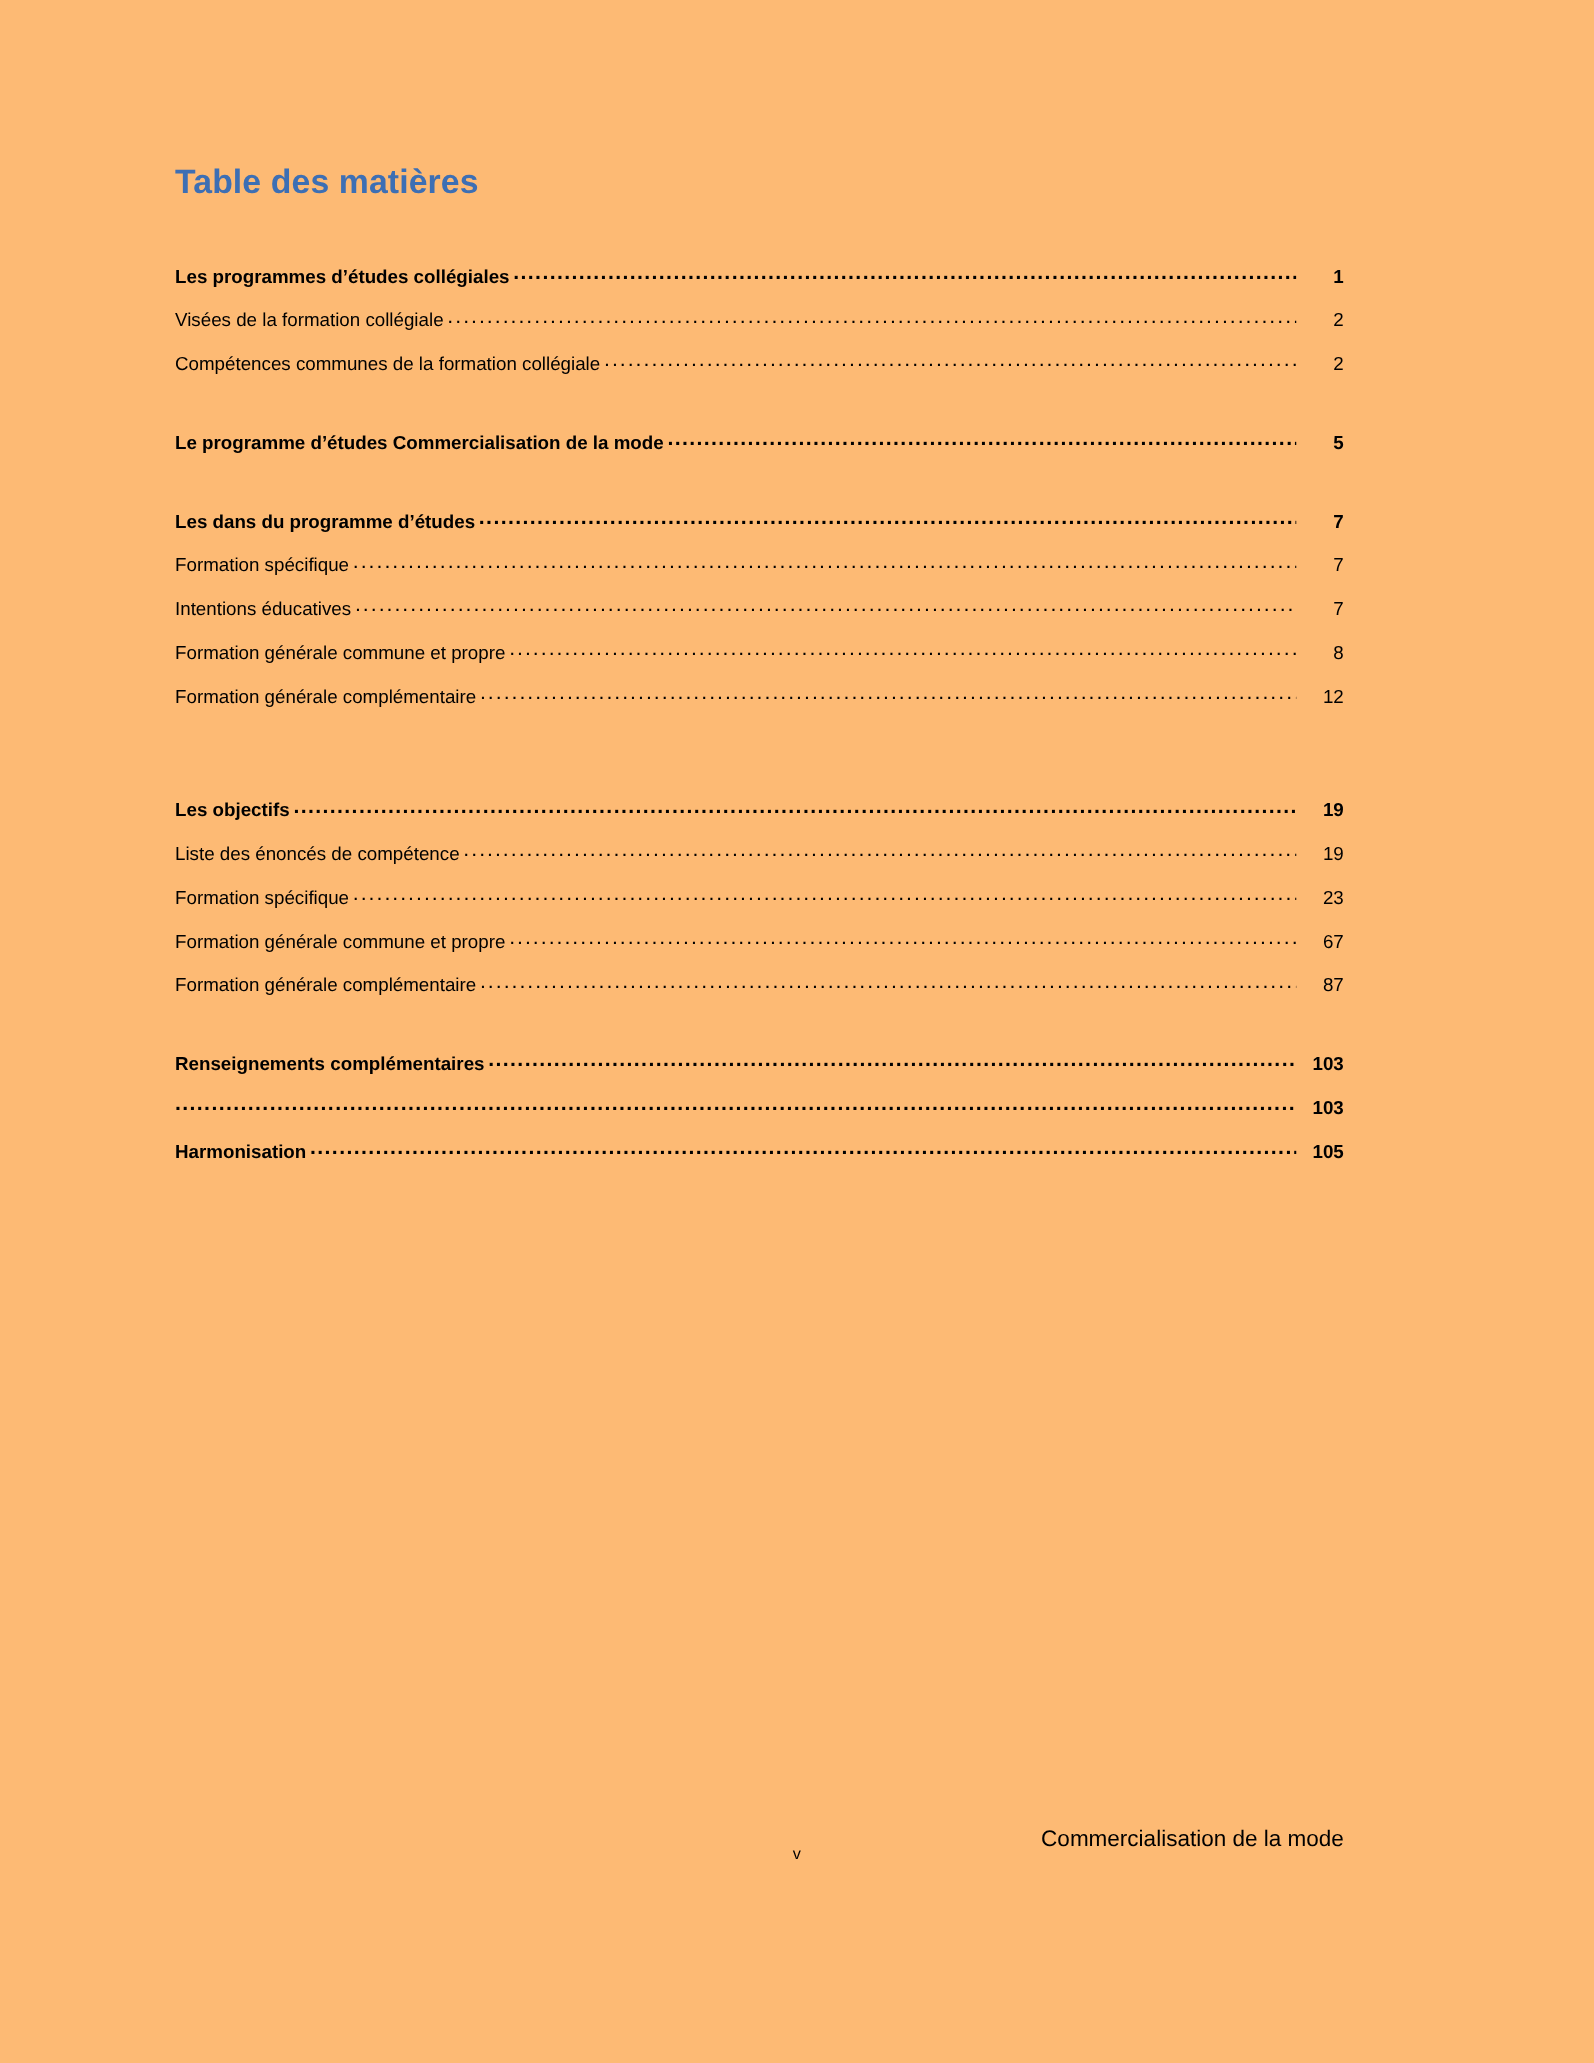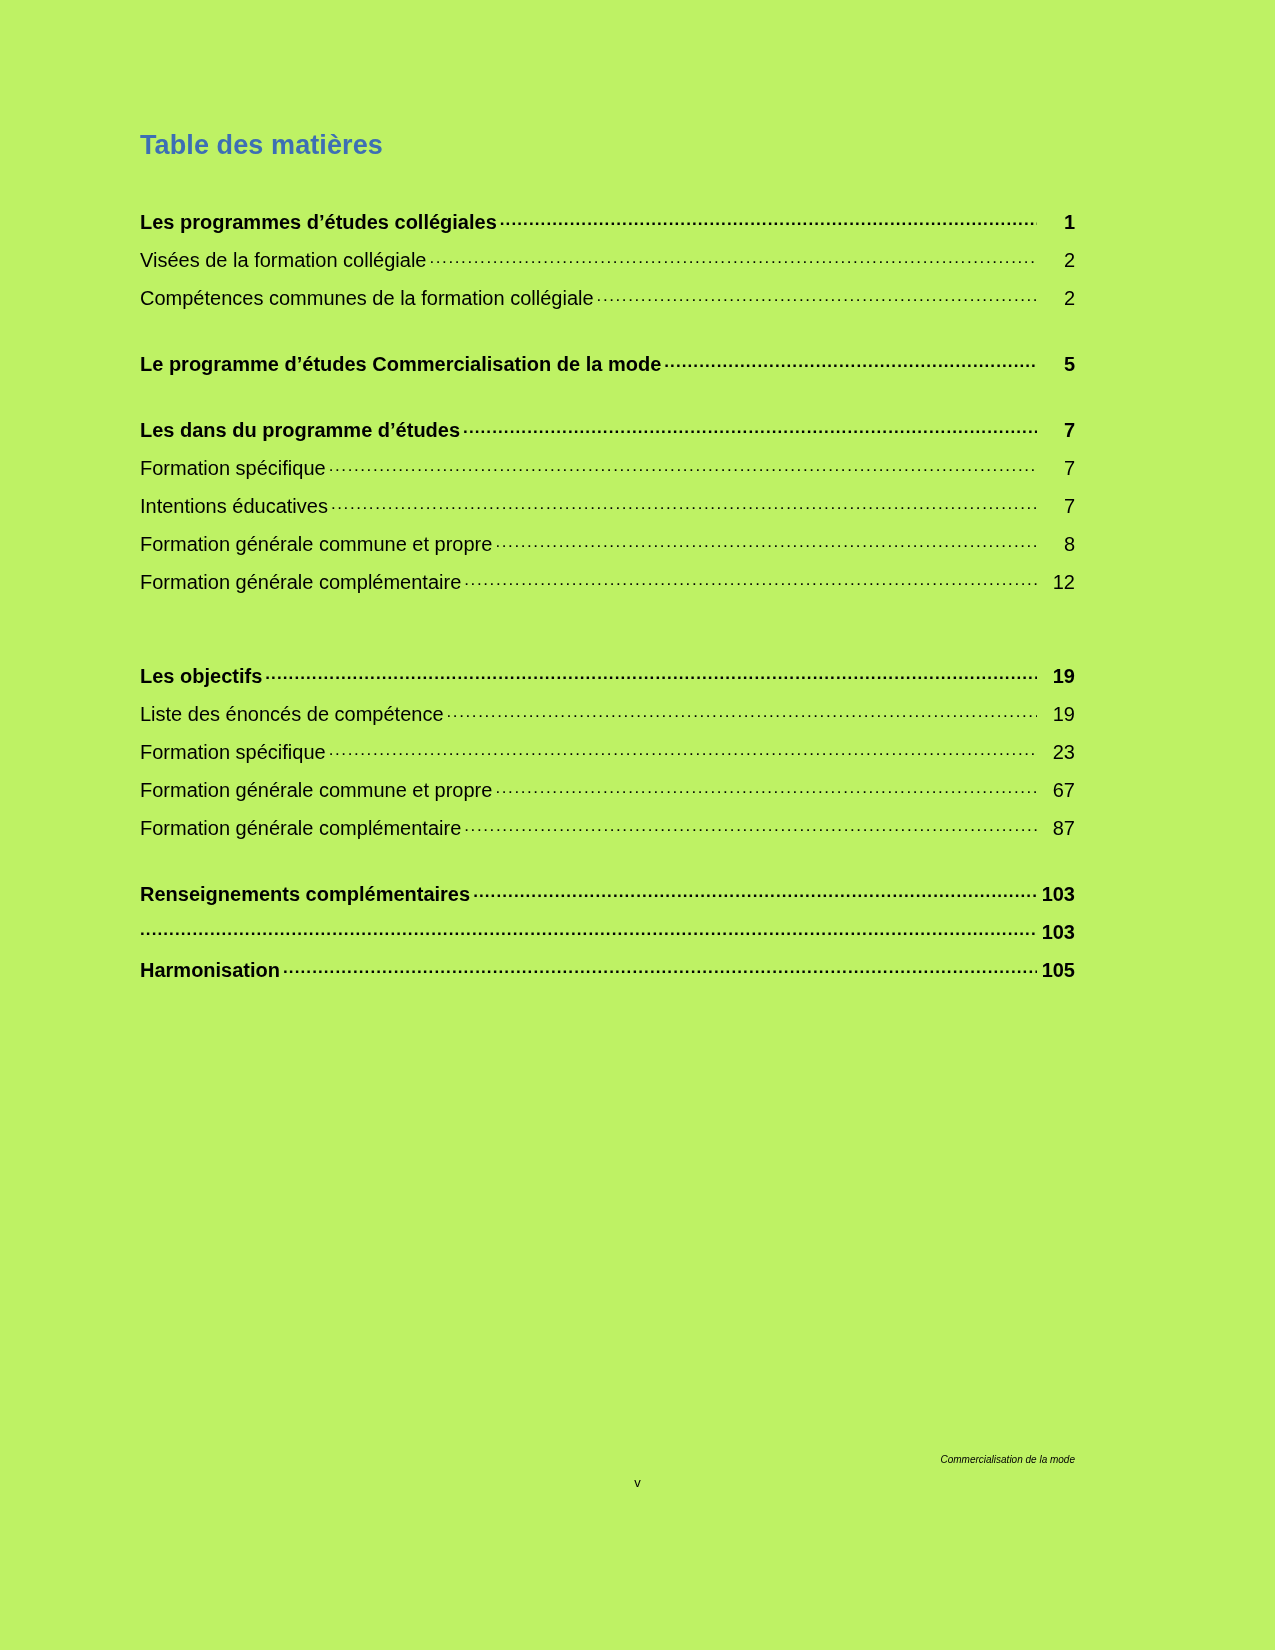--- a/index.html
+++ b/index.html
@@ -10,21 +10,21 @@
   }
   body {
     font-family: "Liberation Sans", sans-serif;
     color: #000000;
   }
   .page {
     position: relative;
     width: 1275px;
     height: 1650px;
     margin: 0 auto;
-    background: #bef264;
+    background: #fdba74;
     overflow: hidden;
   }
   .content {
     position: absolute;
     left: 140px;
     top: 130px;
     width: 935px;
   }
   .toc-title {
     font-size: 27px;
@@ -34,23 +34,23 @@
     margin: 0 0 42px 0;
     font-family: "Liberation Sans", sans-serif;
   }
   .toc-group {
     margin-bottom: 0;
   }
   .spacer-lg { height: 28px; }
 
   .toc-row {
     display: flex;
-    align-items: center;
+    align-items: flex-end;
     width: 100%;
-    font-size: 20px;
+    font-size: 15px;
     line-height: 1.0;
     padding: 9px 0;
     white-space: nowrap;
   }
   .toc-row .label {
     flex: 0 0 auto;
     padding-right: 3px;
   }
   .toc-row .leader {
     flex: 1 1 auto;
@@ -78,24 +78,23 @@
   .toc-row.level1 .leader {
     letter-spacing: 1.1px;
   }
   .toc-row.level2 {
     font-weight: normal;
   }
 
   .footer-right {
     position: absolute;
     right: 200px;
-    bottom: 185px;
-    font-size: 10px;
+    bottom: 168px;
+    font-size: 18px;
     color: #000;
-    font-style: italic;
   }
   .footer-page {
     position: absolute;
     left: 0;
     right: 0;
     bottom: 160px;
     text-align: center;
     font-size: 13px;
     color: #000;
   }

